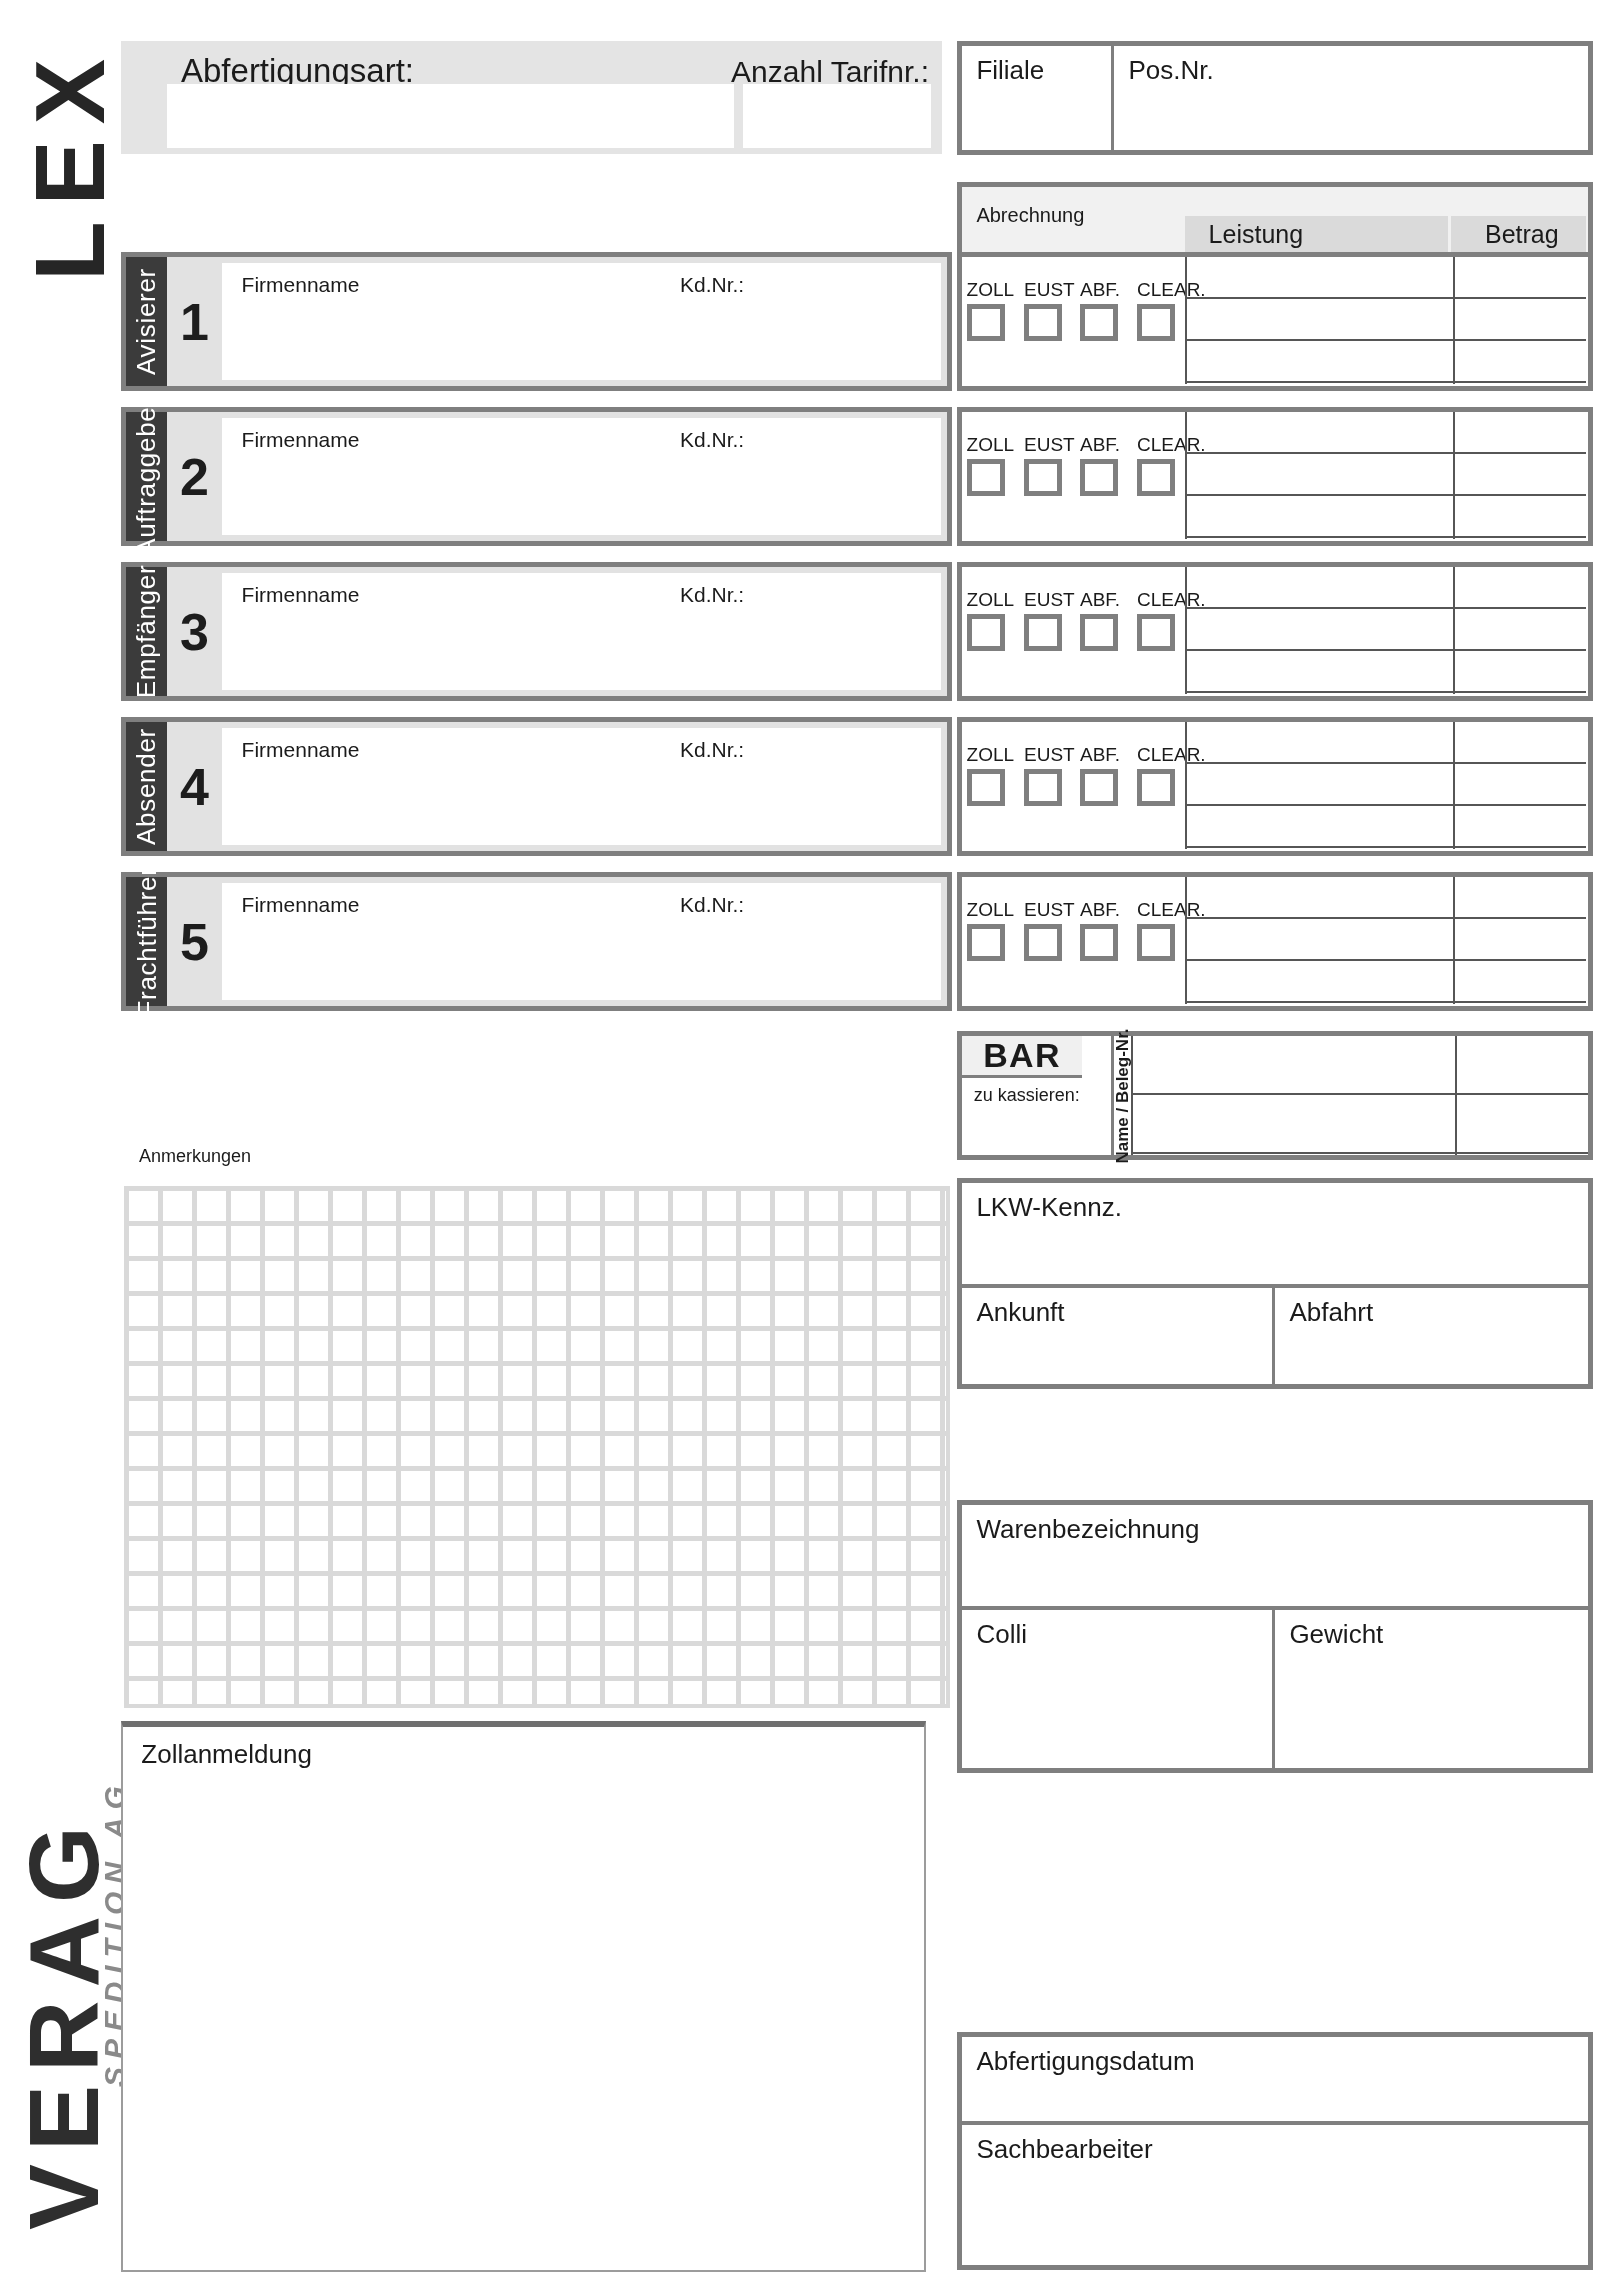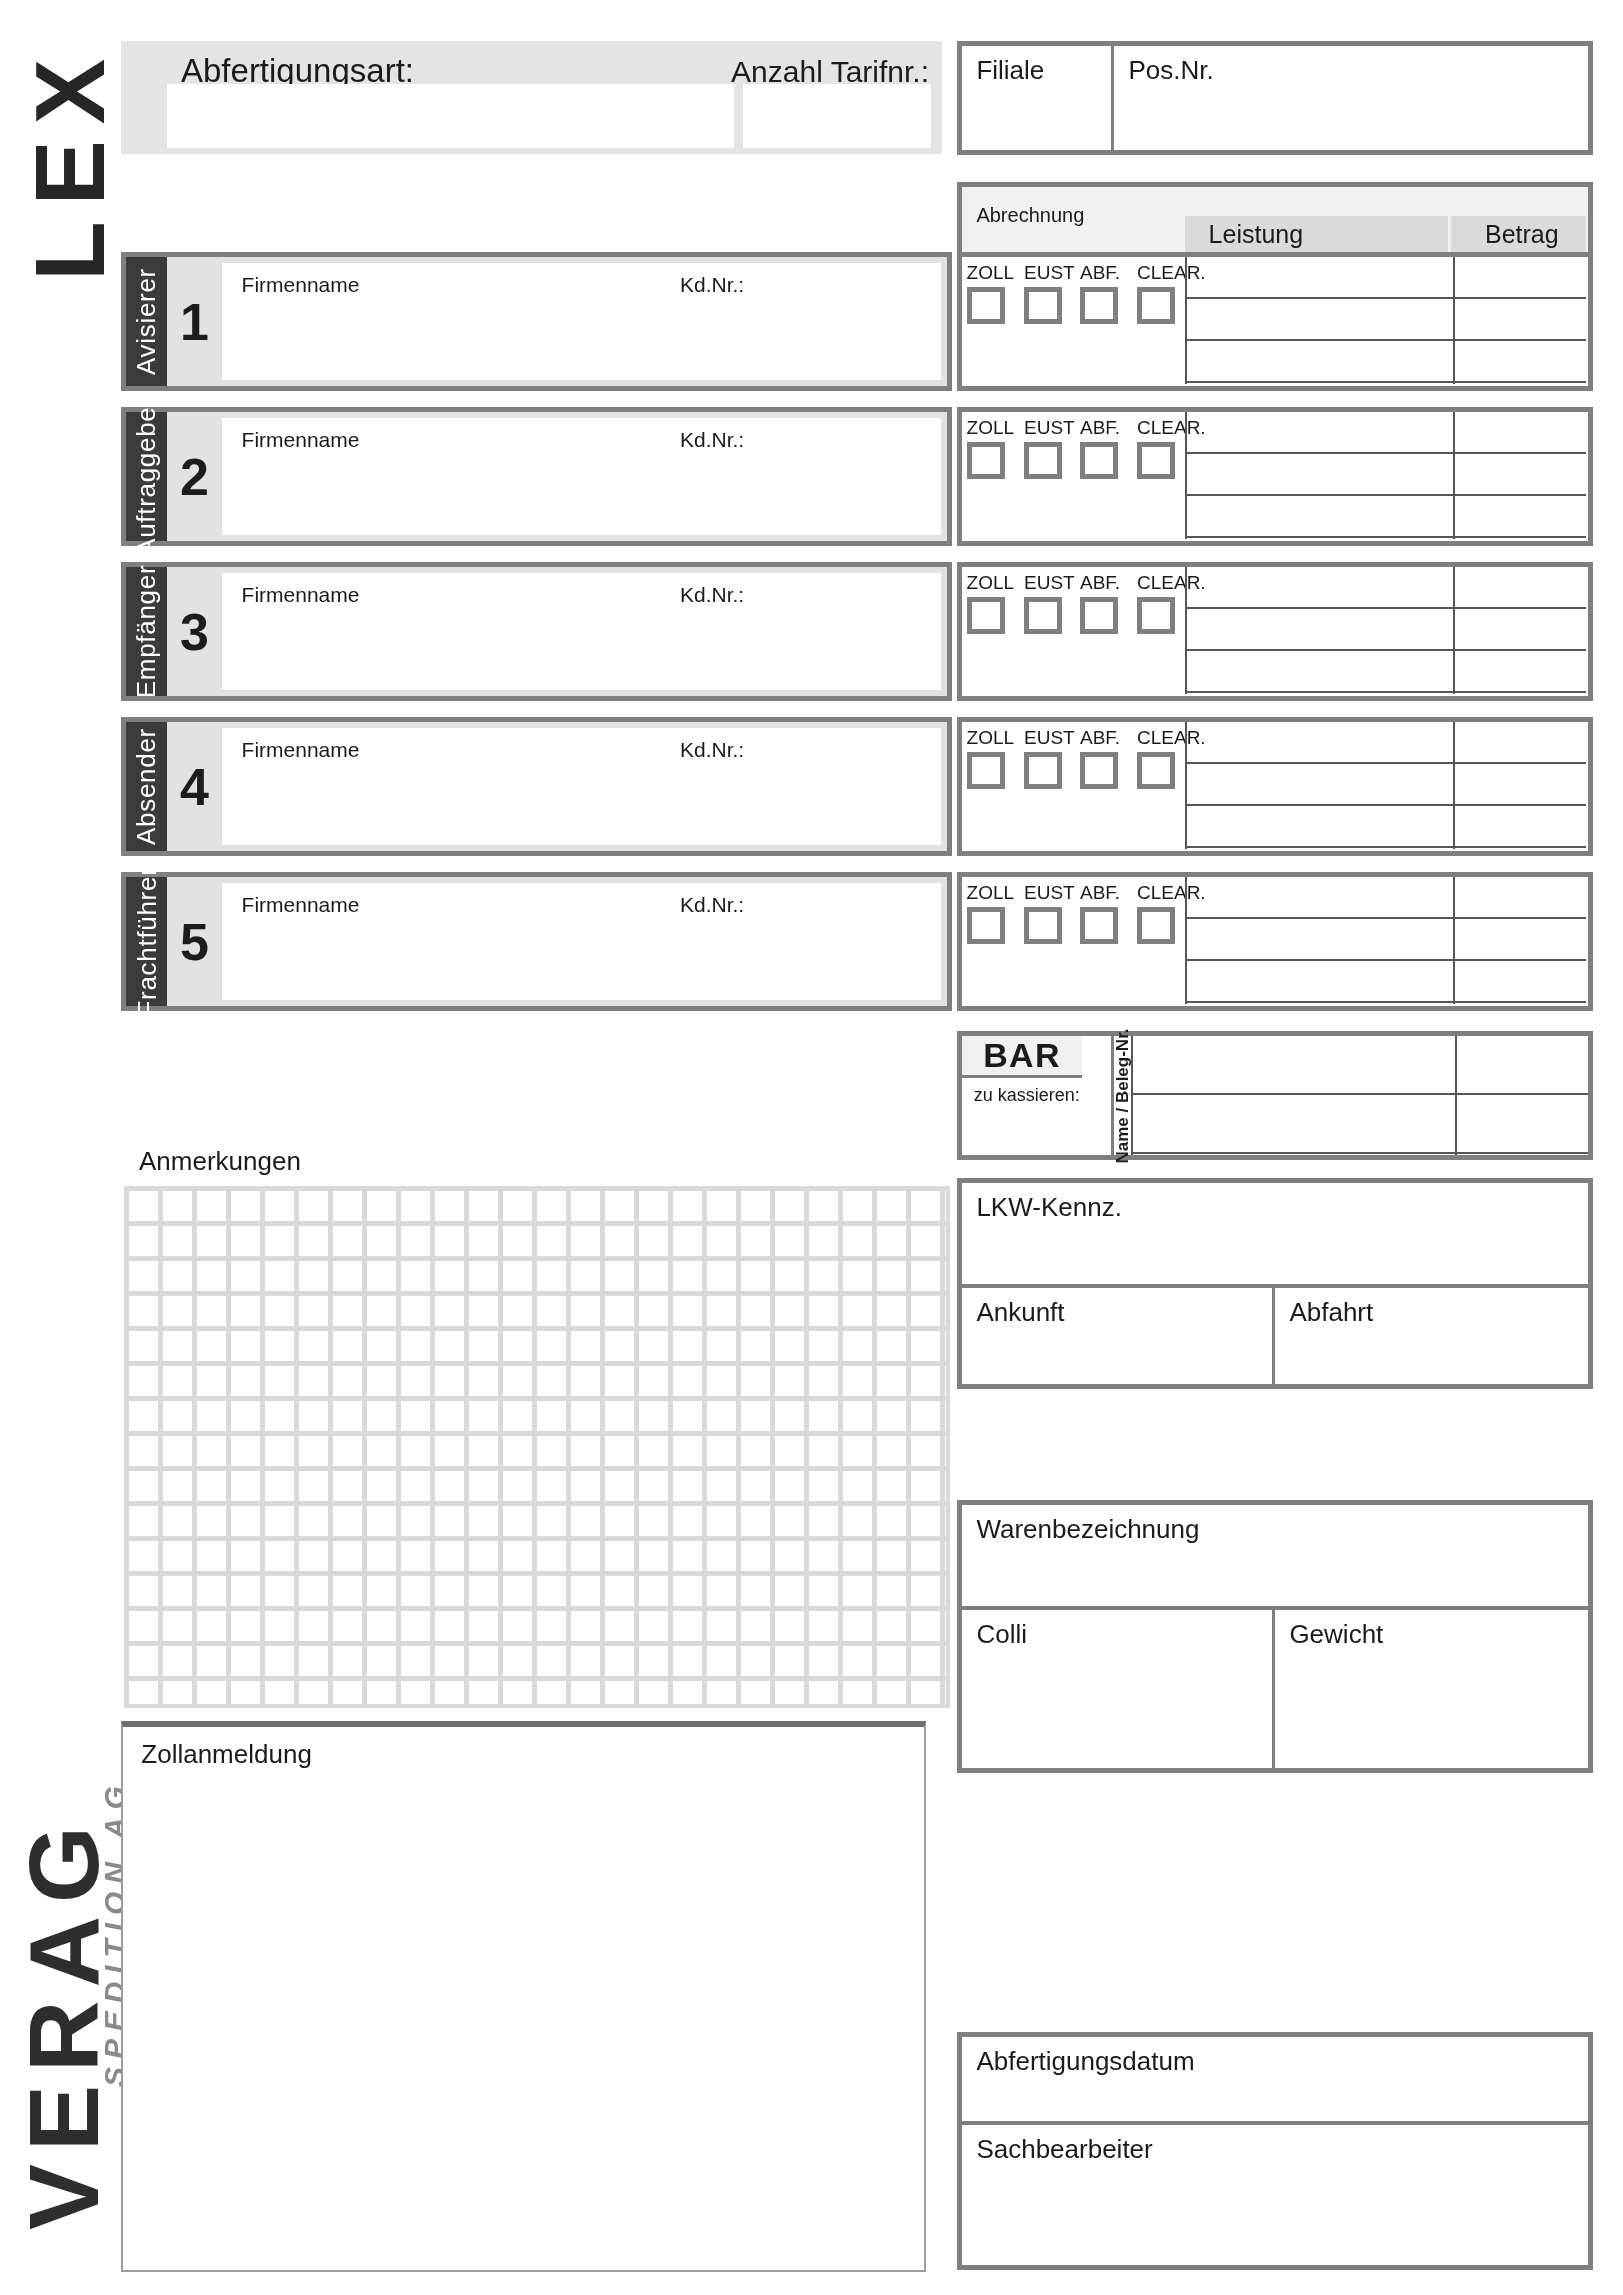--- a/index.html
+++ b/index.html
@@ -46,21 +46,21 @@
   .role-text{color:#fff;font-size:26px;transform:rotate(-90deg);white-space:nowrap;letter-spacing:0.7px}
   .row-num{position:absolute;left:41px;top:0;bottom:0;width:55px;display:flex;align-items:center;
            justify-content:center;font-size:52px;font-weight:900;color:#1d1d1d}
   .row-field{position:absolute;left:96px;top:5.9px;right:5.9px;bottom:5.9px;background:#fff}
   .field-lbl{position:absolute;top:10.5px;left:19.6px;font-size:21px;white-space:nowrap}
   .field-lbl.kd{left:458px}
 
   
   .abr-block{position:absolute;left:957px;width:636px;height:139px;border:5.9px solid #7f7f7f;
              background:#fff;box-sizing:border-box}
-  .cb-col{position:absolute;top:5px;width:38px;text-align:left}
+  .cb-col{position:absolute;top:22px;width:38px;text-align:left}
   .cb-lbl{font-size:19px;line-height:22px;white-space:nowrap}
   .cb-box{width:38px;height:37px;box-sizing:border-box;border:5.2px solid #7f7f7f;background:#fff;margin-top:2.6px}
   .abr-table{position:absolute;left:223px;top:0;height:127px;width:401px;border-left:2px solid #565656;box-sizing:border-box}
   .abr-row{height:42px;border-bottom:2px solid #565656;box-sizing:border-box}
   .abr-row:last-of-type{border-bottom:none}
   .abr-vdiv{position:absolute;top:0;bottom:0;left:266px;width:2px;background:#565656}
 
   
   .bar-block{position:absolute;left:957px;top:1031px;width:636px;height:129px;border:5.9px solid #7f7f7f;
              background:#fff;box-sizing:border-box}
@@ -71,21 +71,21 @@
   .kass-lbl{position:absolute;left:11.8px;top:6.5px;font-size:18px;white-space:nowrap}
   .name-strip{position:absolute;left:149px;top:0;bottom:0;width:19.6px;border-left:3.9px solid #7f7f7f;
               display:flex;align-items:center;justify-content:center;background:#fff;box-sizing:border-box}
   .name-text{transform:rotate(-90deg);white-space:nowrap;font-size:17px;font-weight:bold}
   .bar-table{position:absolute;left:169px;top:0;right:0;bottom:0;border-left:2px solid #565656}
   .bar-row{height:59px;border-bottom:2px solid #565656;box-sizing:border-box}
   .bar-row:last-of-type{border-bottom:none}
   .bar-vdiv{position:absolute;top:0;bottom:0;left:322px;width:2px;background:#565656}
 
   
-  .anm-lbl{position:absolute;left:139px;top:1146px;font-size:26px}
+  .anm-lbl{position:absolute;left:139px;top:1146px;font-size:18px}
   .anm-grid{position:absolute;left:124px;top:1186px;width:826px;height:522px;box-sizing:border-box;
     background-image:
       repeating-linear-gradient(to right,#d9d9d9 0,#d9d9d9 4.6px,transparent 4.6px,transparent 34px),
       repeating-linear-gradient(to bottom,#d9d9d9 0,#d9d9d9 4.6px,transparent 4.6px,transparent 35px);
     border-right:4.6px solid #d9d9d9;border-bottom:4.6px solid #d9d9d9}
 
   
   .split-box{position:absolute;left:957px;width:636px;border:5.9px solid #7f7f7f;background:#fff;box-sizing:border-box}
   .hdiv{position:absolute;left:0;right:0;height:3.9px;background:#7f7f7f}
   .vdiv-half{position:absolute;width:3.3px;background:#7f7f7f}

